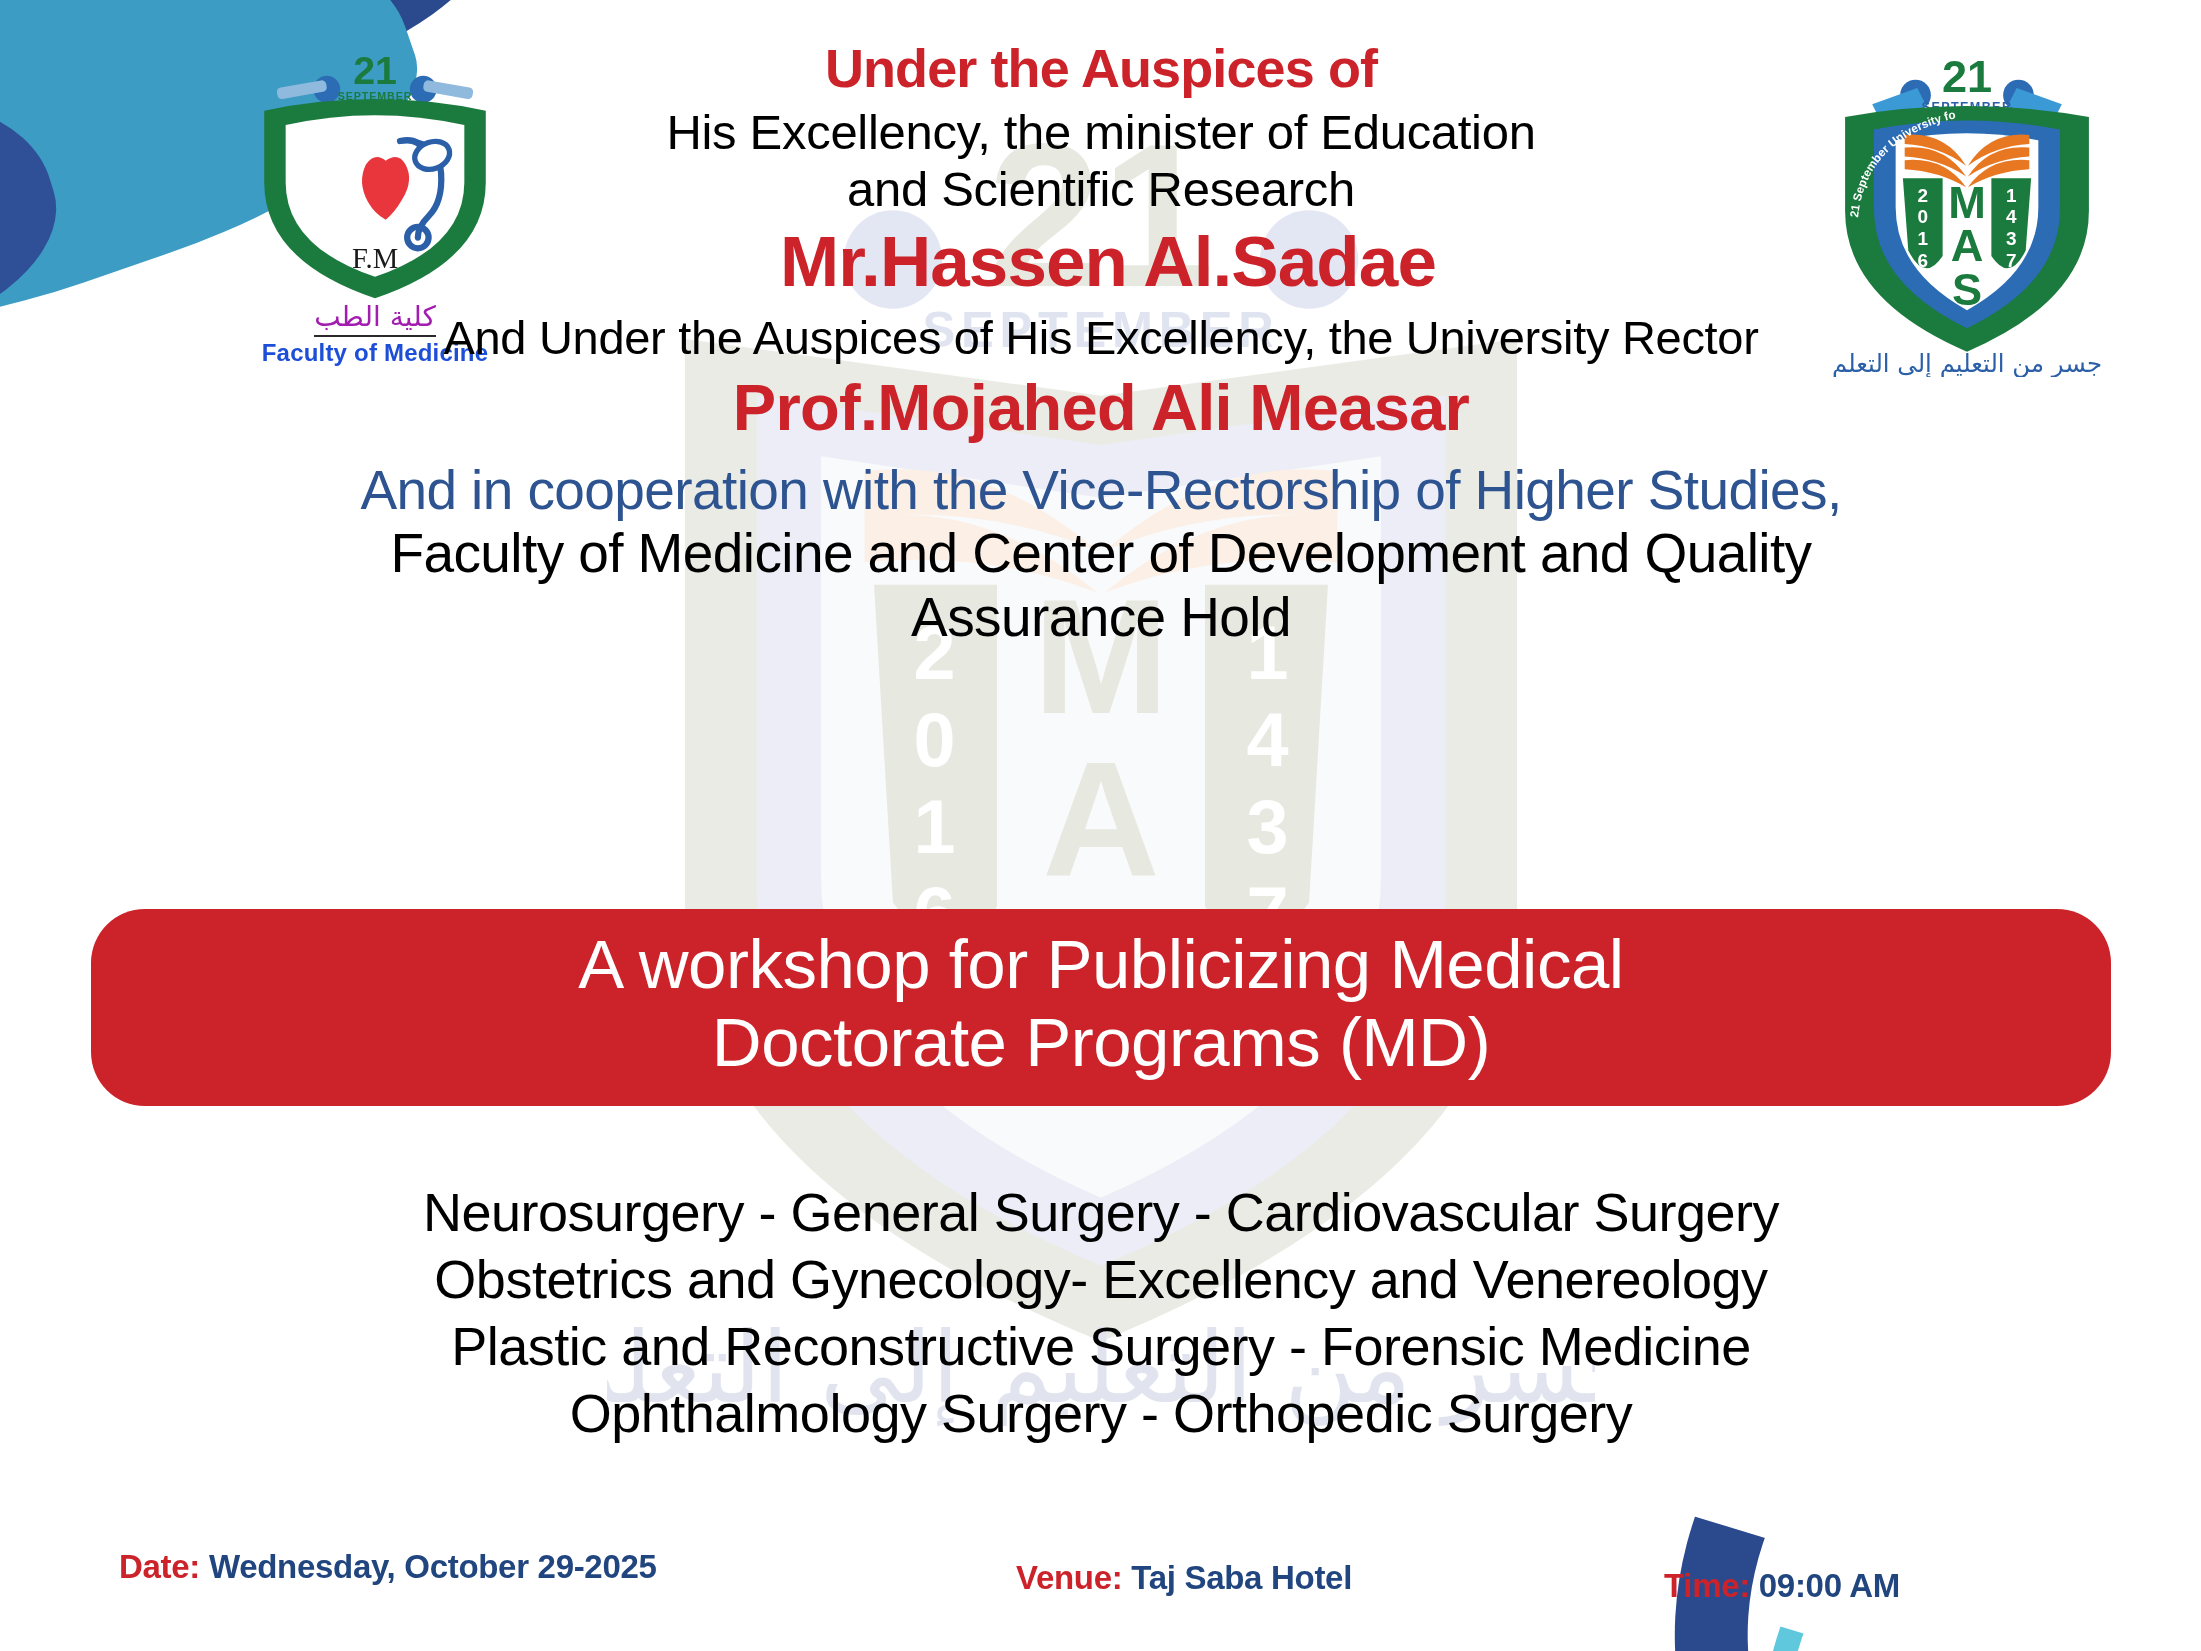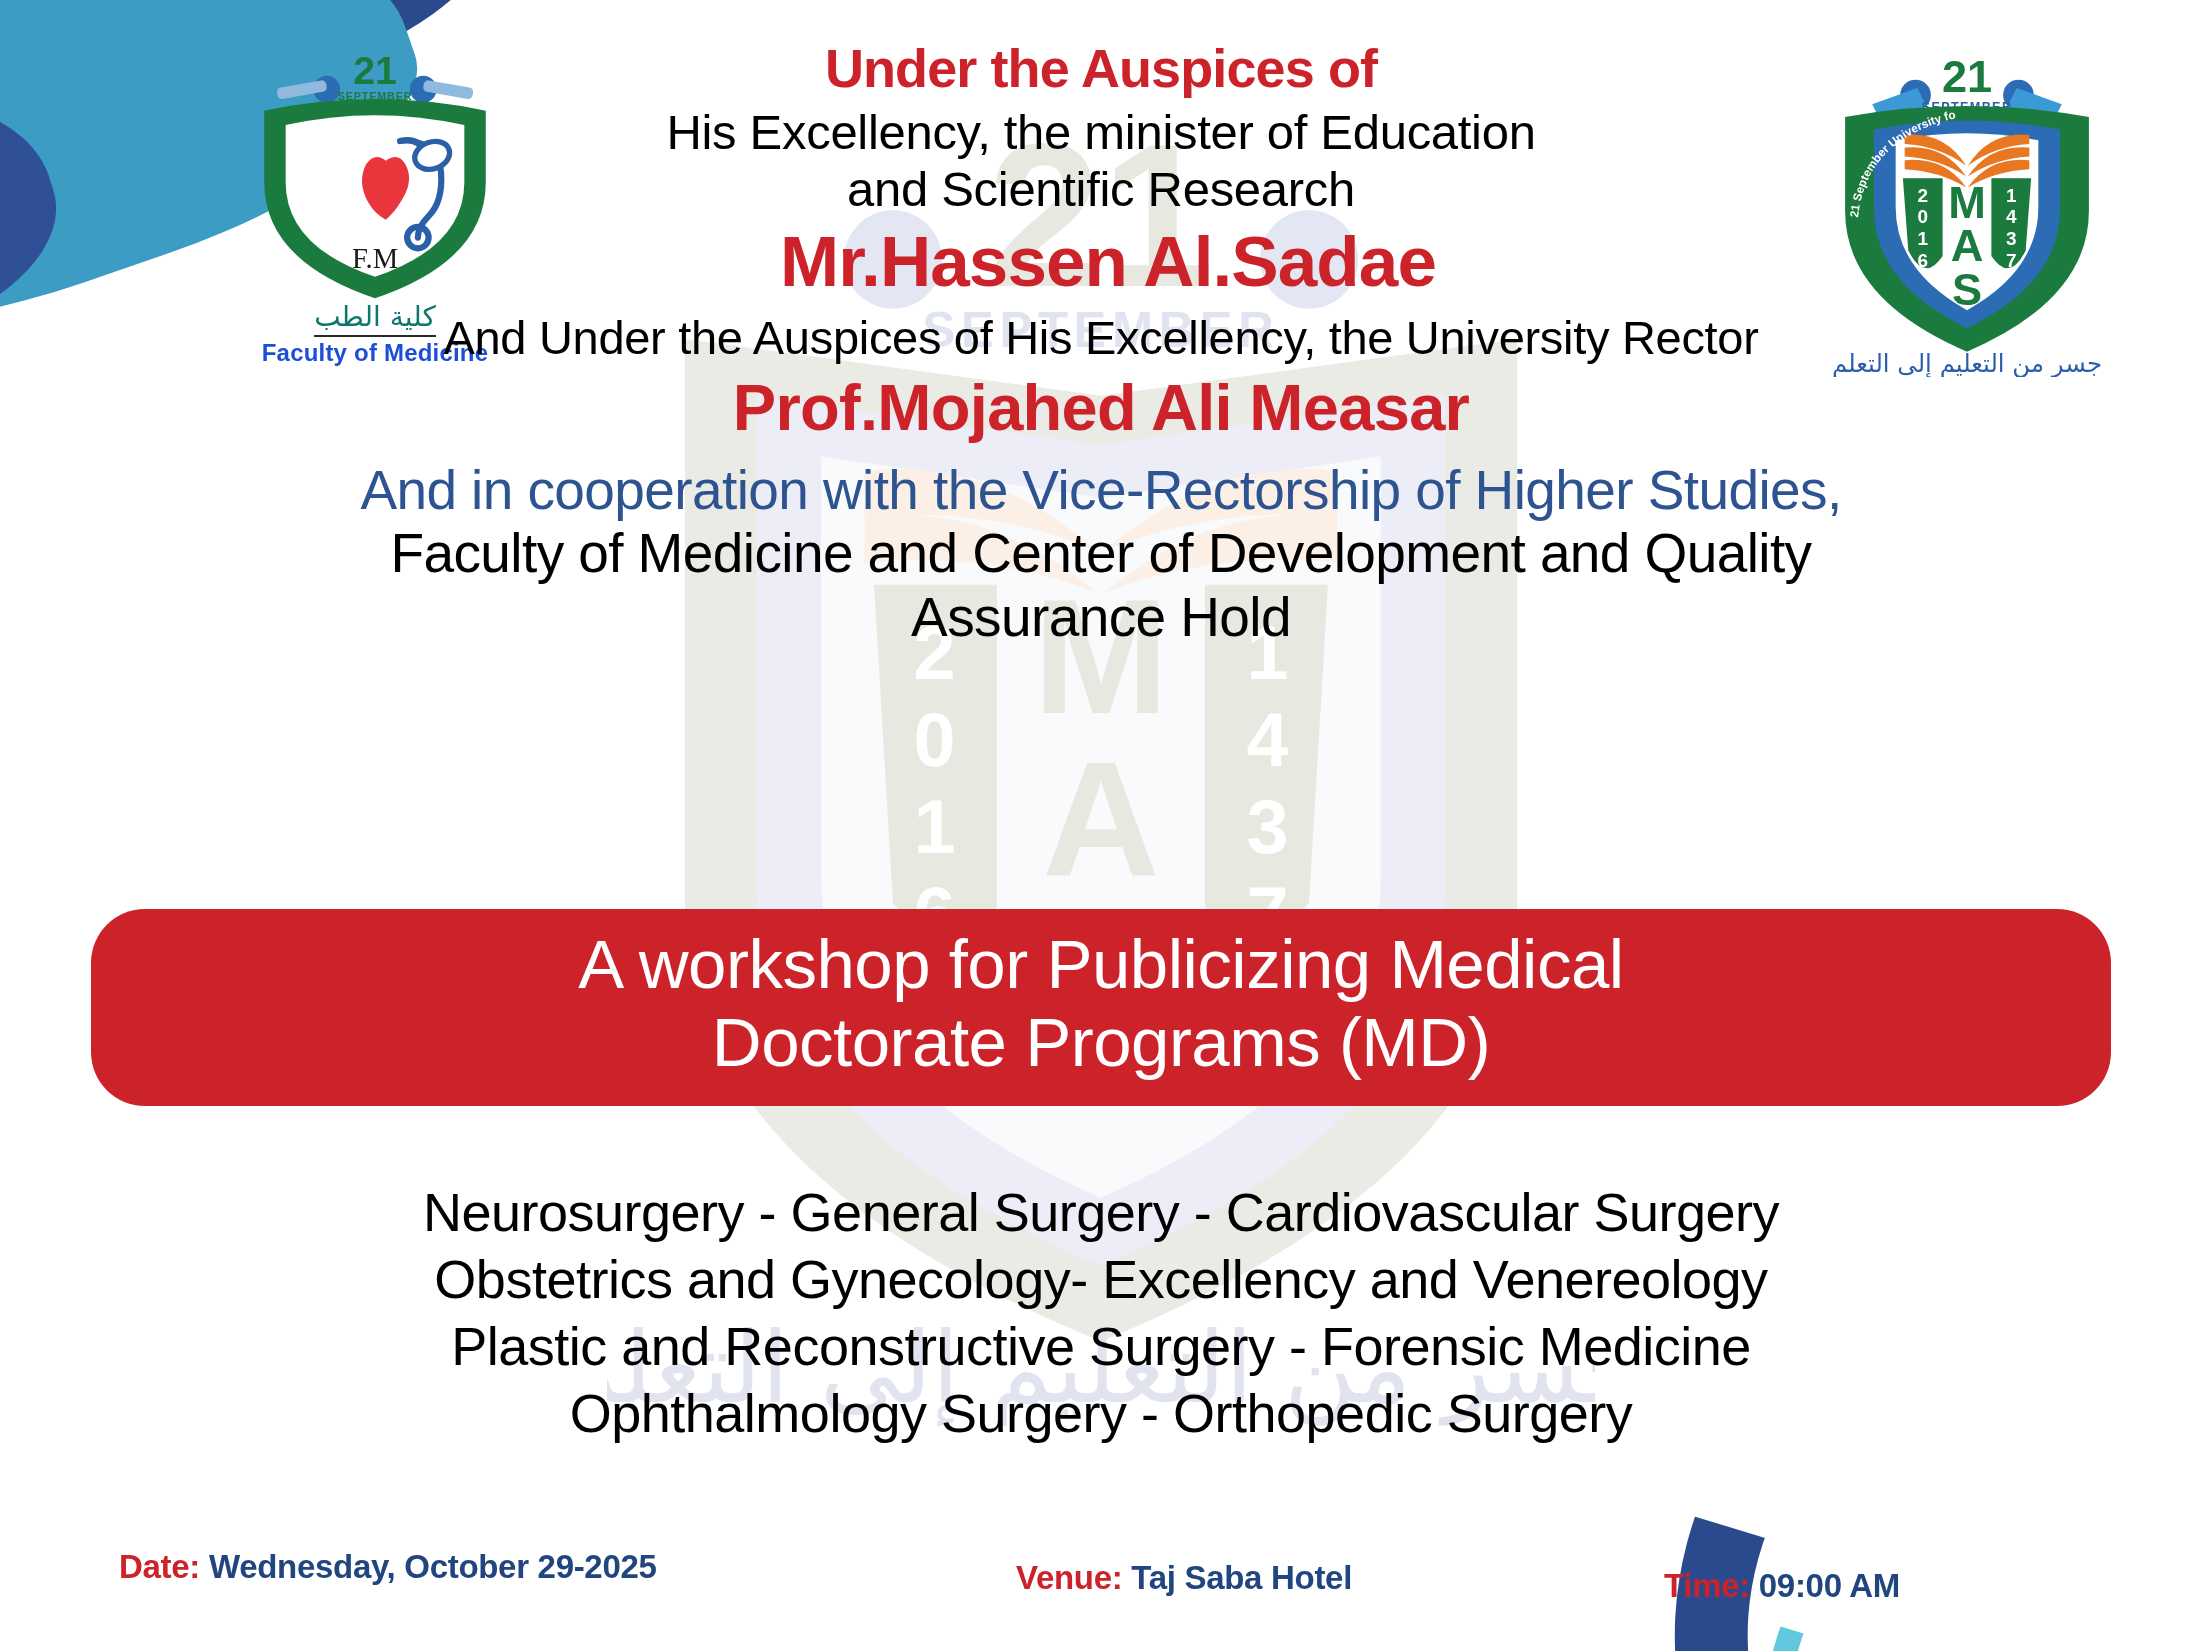--- a/index.html
+++ b/index.html
@@ -100,21 +100,21 @@
   .logo-right {
     position: absolute;
     right: 86px; top: 41px;
     width: 298px;
     text-align: center;
   }
   .logo-left svg, .logo-right svg { display: block; }
   .fac-ar {
     font-family: "DejaVu Sans", sans-serif;
     font-size: 28px;
-    color: #0f766e;
+    color: #a21caf;
     letter-spacing: 0.9px;
     line-height: 1.1;
     border-bottom: 2.8px solid #2a2a2a;
     padding-bottom: 1.9px;
     display: inline-block;
   }
   .fac-en {
     font-size: 24px;
     font-weight: bold;
     color: #1d4ed8;

